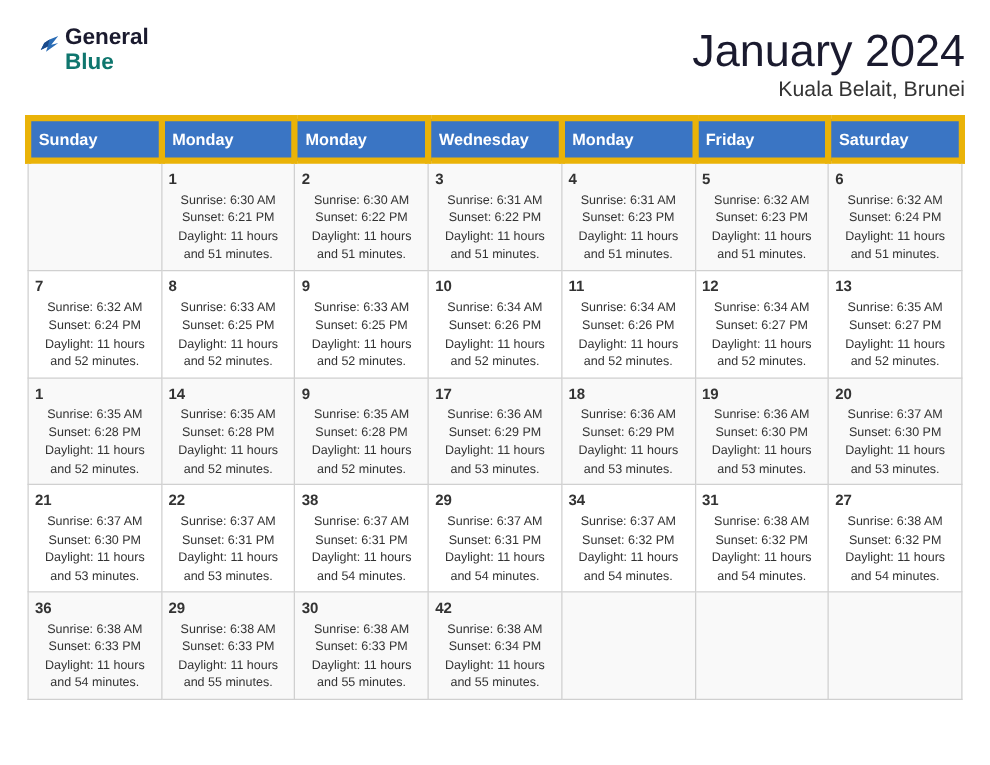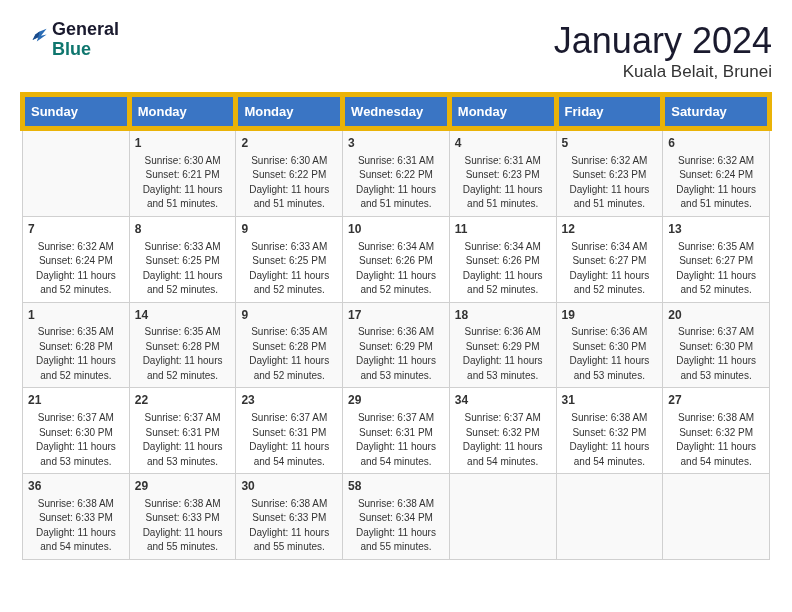--- a/index.html
+++ b/index.html
@@ -273,21 +273,21 @@
 and 53 minutes.</div>
         </td>
         <td>
           <span class="day-num">22</span>
           <div class="cell-info" style="white-space: pre-line;">Sunrise: 6:37 AM
 Sunset: 6:31 PM
 Daylight: 11 hours
 and 53 minutes.</div>
         </td>
         <td>
-          <span class="day-num">23</span>
+          <span class="day-num">38</span>
           <div class="cell-info" style="white-space: pre-line;">Sunrise: 6:37 AM
 Sunset: 6:31 PM
 Daylight: 11 hours
 and 54 minutes.</div>
         </td>
         <td>
           <span class="day-num">29</span>
           <div class="cell-info" style="white-space: pre-line;">Sunrise: 6:37 AM
 Sunset: 6:31 PM
 Daylight: 11 hours
@@ -331,21 +331,21 @@
 and 55 minutes.</div>
         </td>
         <td>
           <span class="day-num">30</span>
           <div class="cell-info" style="white-space: pre-line;">Sunrise: 6:38 AM
 Sunset: 6:33 PM
 Daylight: 11 hours
 and 55 minutes.</div>
         </td>
         <td>
-          <span class="day-num">58</span>
+          <span class="day-num">42</span>
           <div class="cell-info" style="white-space: pre-line;">Sunrise: 6:38 AM
 Sunset: 6:34 PM
 Daylight: 11 hours
 and 55 minutes.</div>
         </td>
         <td class="empty-cell"></td>
         <td class="empty-cell"></td>
         <td class="empty-cell"></td>
       </tr>
     </tbody>

